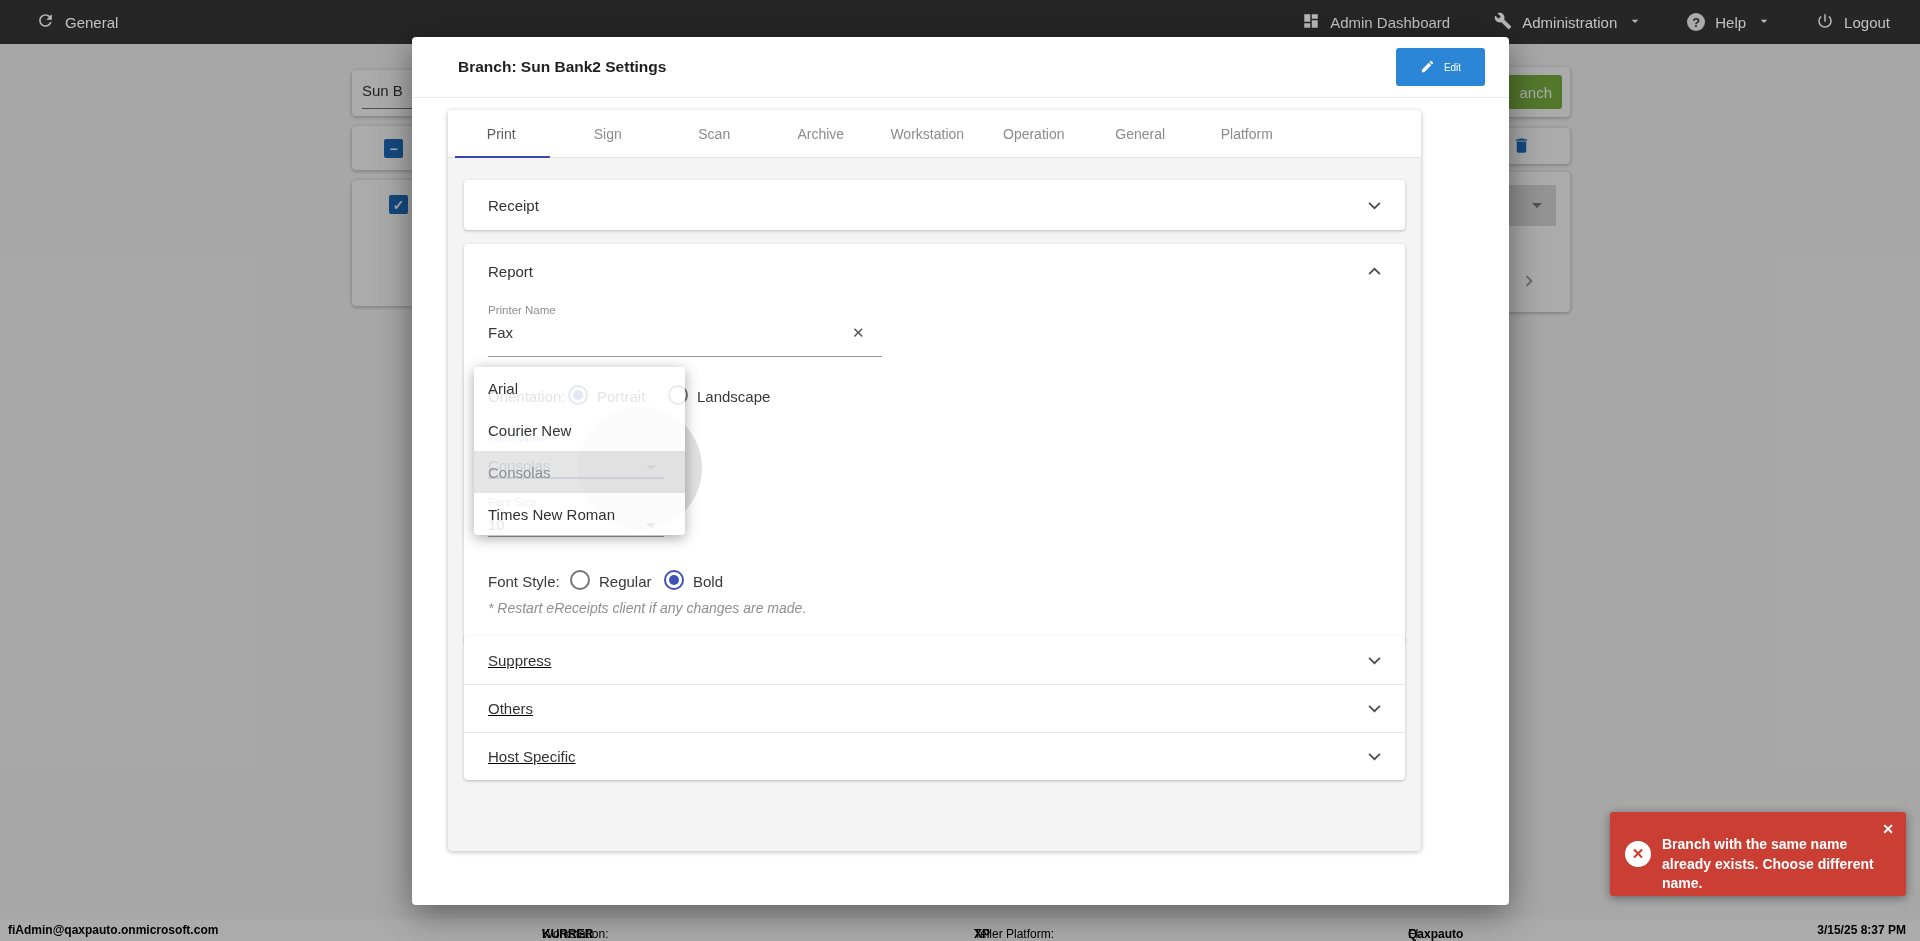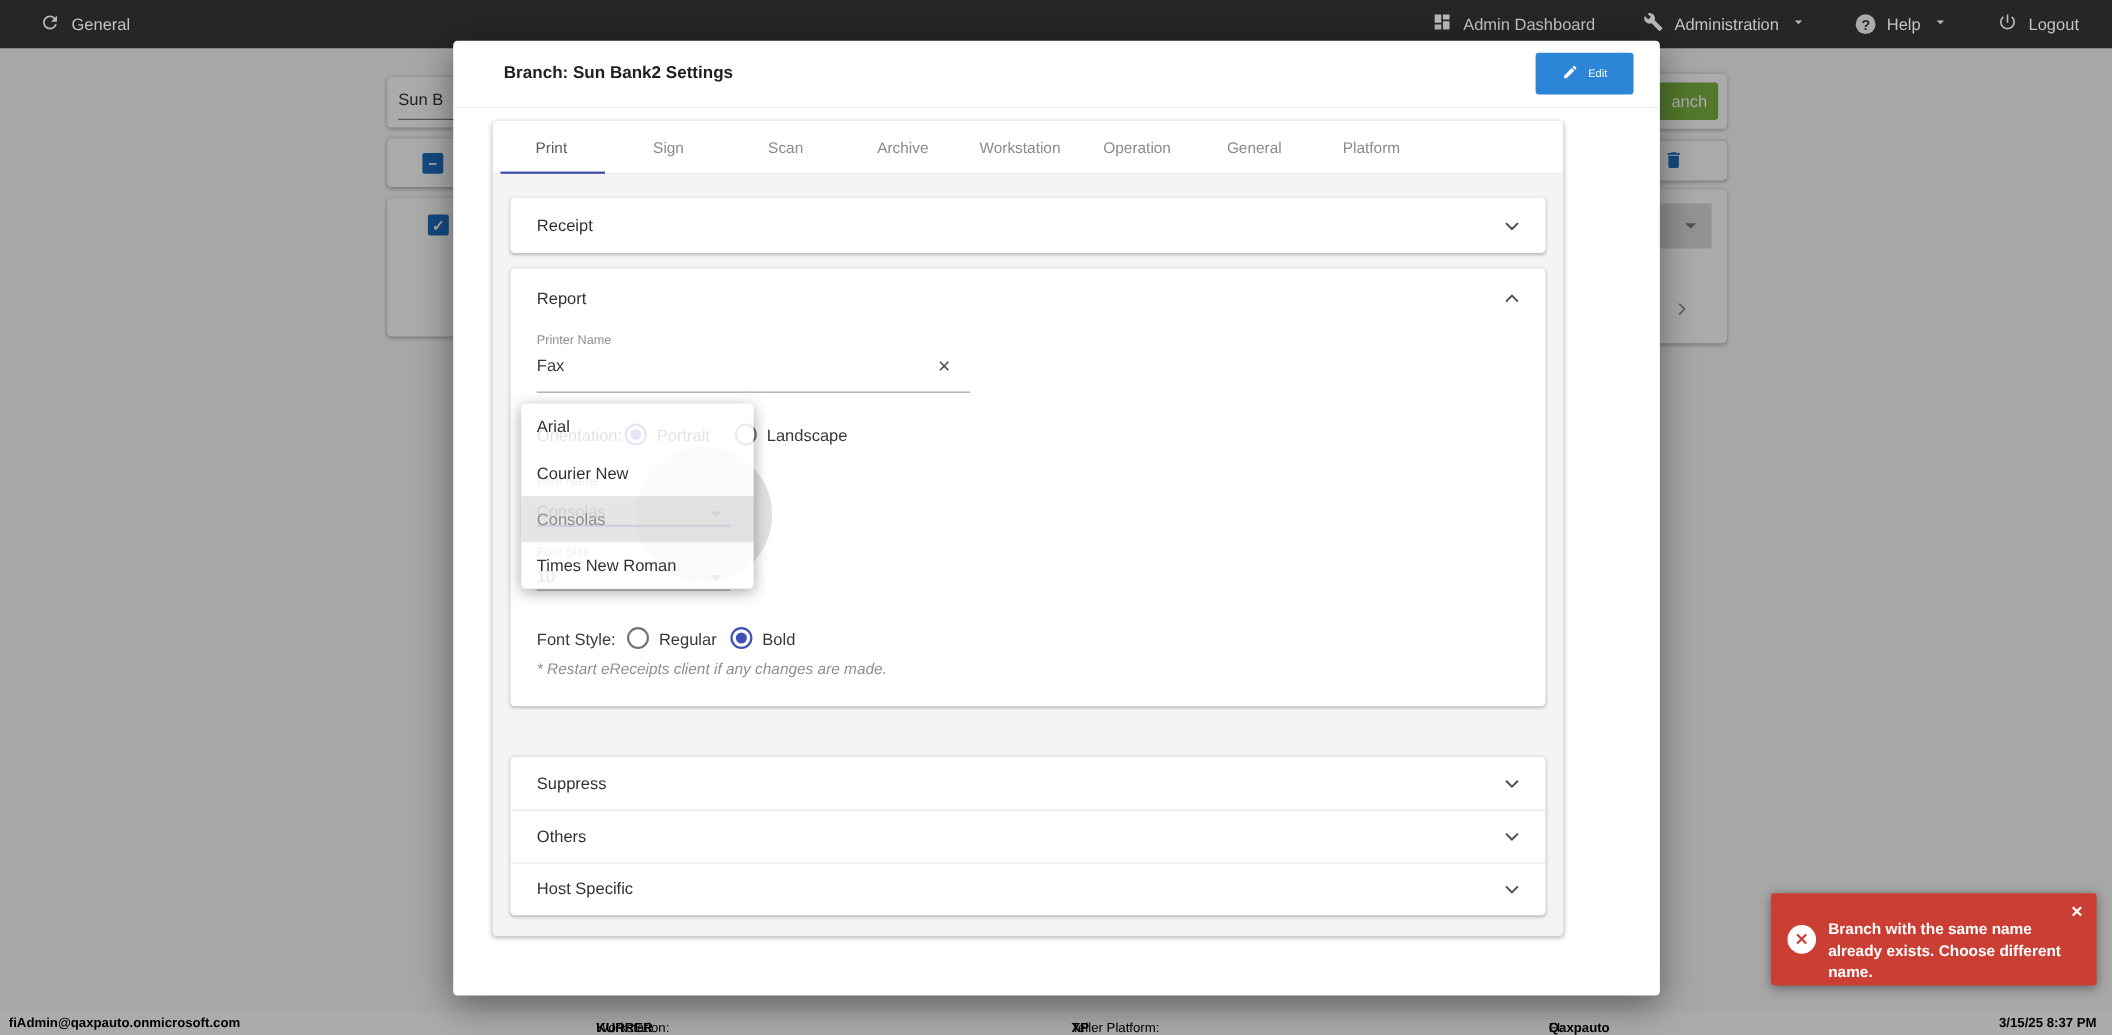--- a/index.html
+++ b/index.html
@@ -60,21 +60,21 @@
   .ink-bar { position:absolute; left:7px; top:46px; width:95px; height:2px; background:#3949ab; }
 
   .acc-panel { position:absolute; left:16px; width:941px; background:#fff; border-radius:4px;
                box-shadow:0 1px 3px rgba(0,0,0,.25); }
   .acc-header { height:50px; display:flex; align-items:center; justify-content:space-between;
                 padding:0 24px; cursor:pointer;gap:32px; }
   .acc-title { font-size:15px; color:#333; }
   #panel-receipt { top:70px; height:50px; }
   #panel-report  { top:134px; height:398px; }
   #panel-report .acc-header { height:54px; }
-  #acc-group { top:578px; }
+  #acc-group { top:526px;text-decoration:underline; }
   .acc-row { height:48px; display:flex; align-items:center; justify-content:space-between; padding:0 24px; cursor:pointer; }
   .acc-row + .acc-row { border-top:1px solid #e6e6e6; }
   .chev-up { transform:rotate(180deg); }
 
   
   .flabel { position:absolute; font-size:11.5px; color:#8f8f8f; }
   .fvalue { position:absolute; font-size:15px; color:#383838; }
   #printer-label { left:24px; top:60px; }
   #printer-value { left:24px; top:80px; }
   #printer-clear { position:absolute; left:388px; top:80px; font-size:15px; color:#555; cursor:pointer; }

